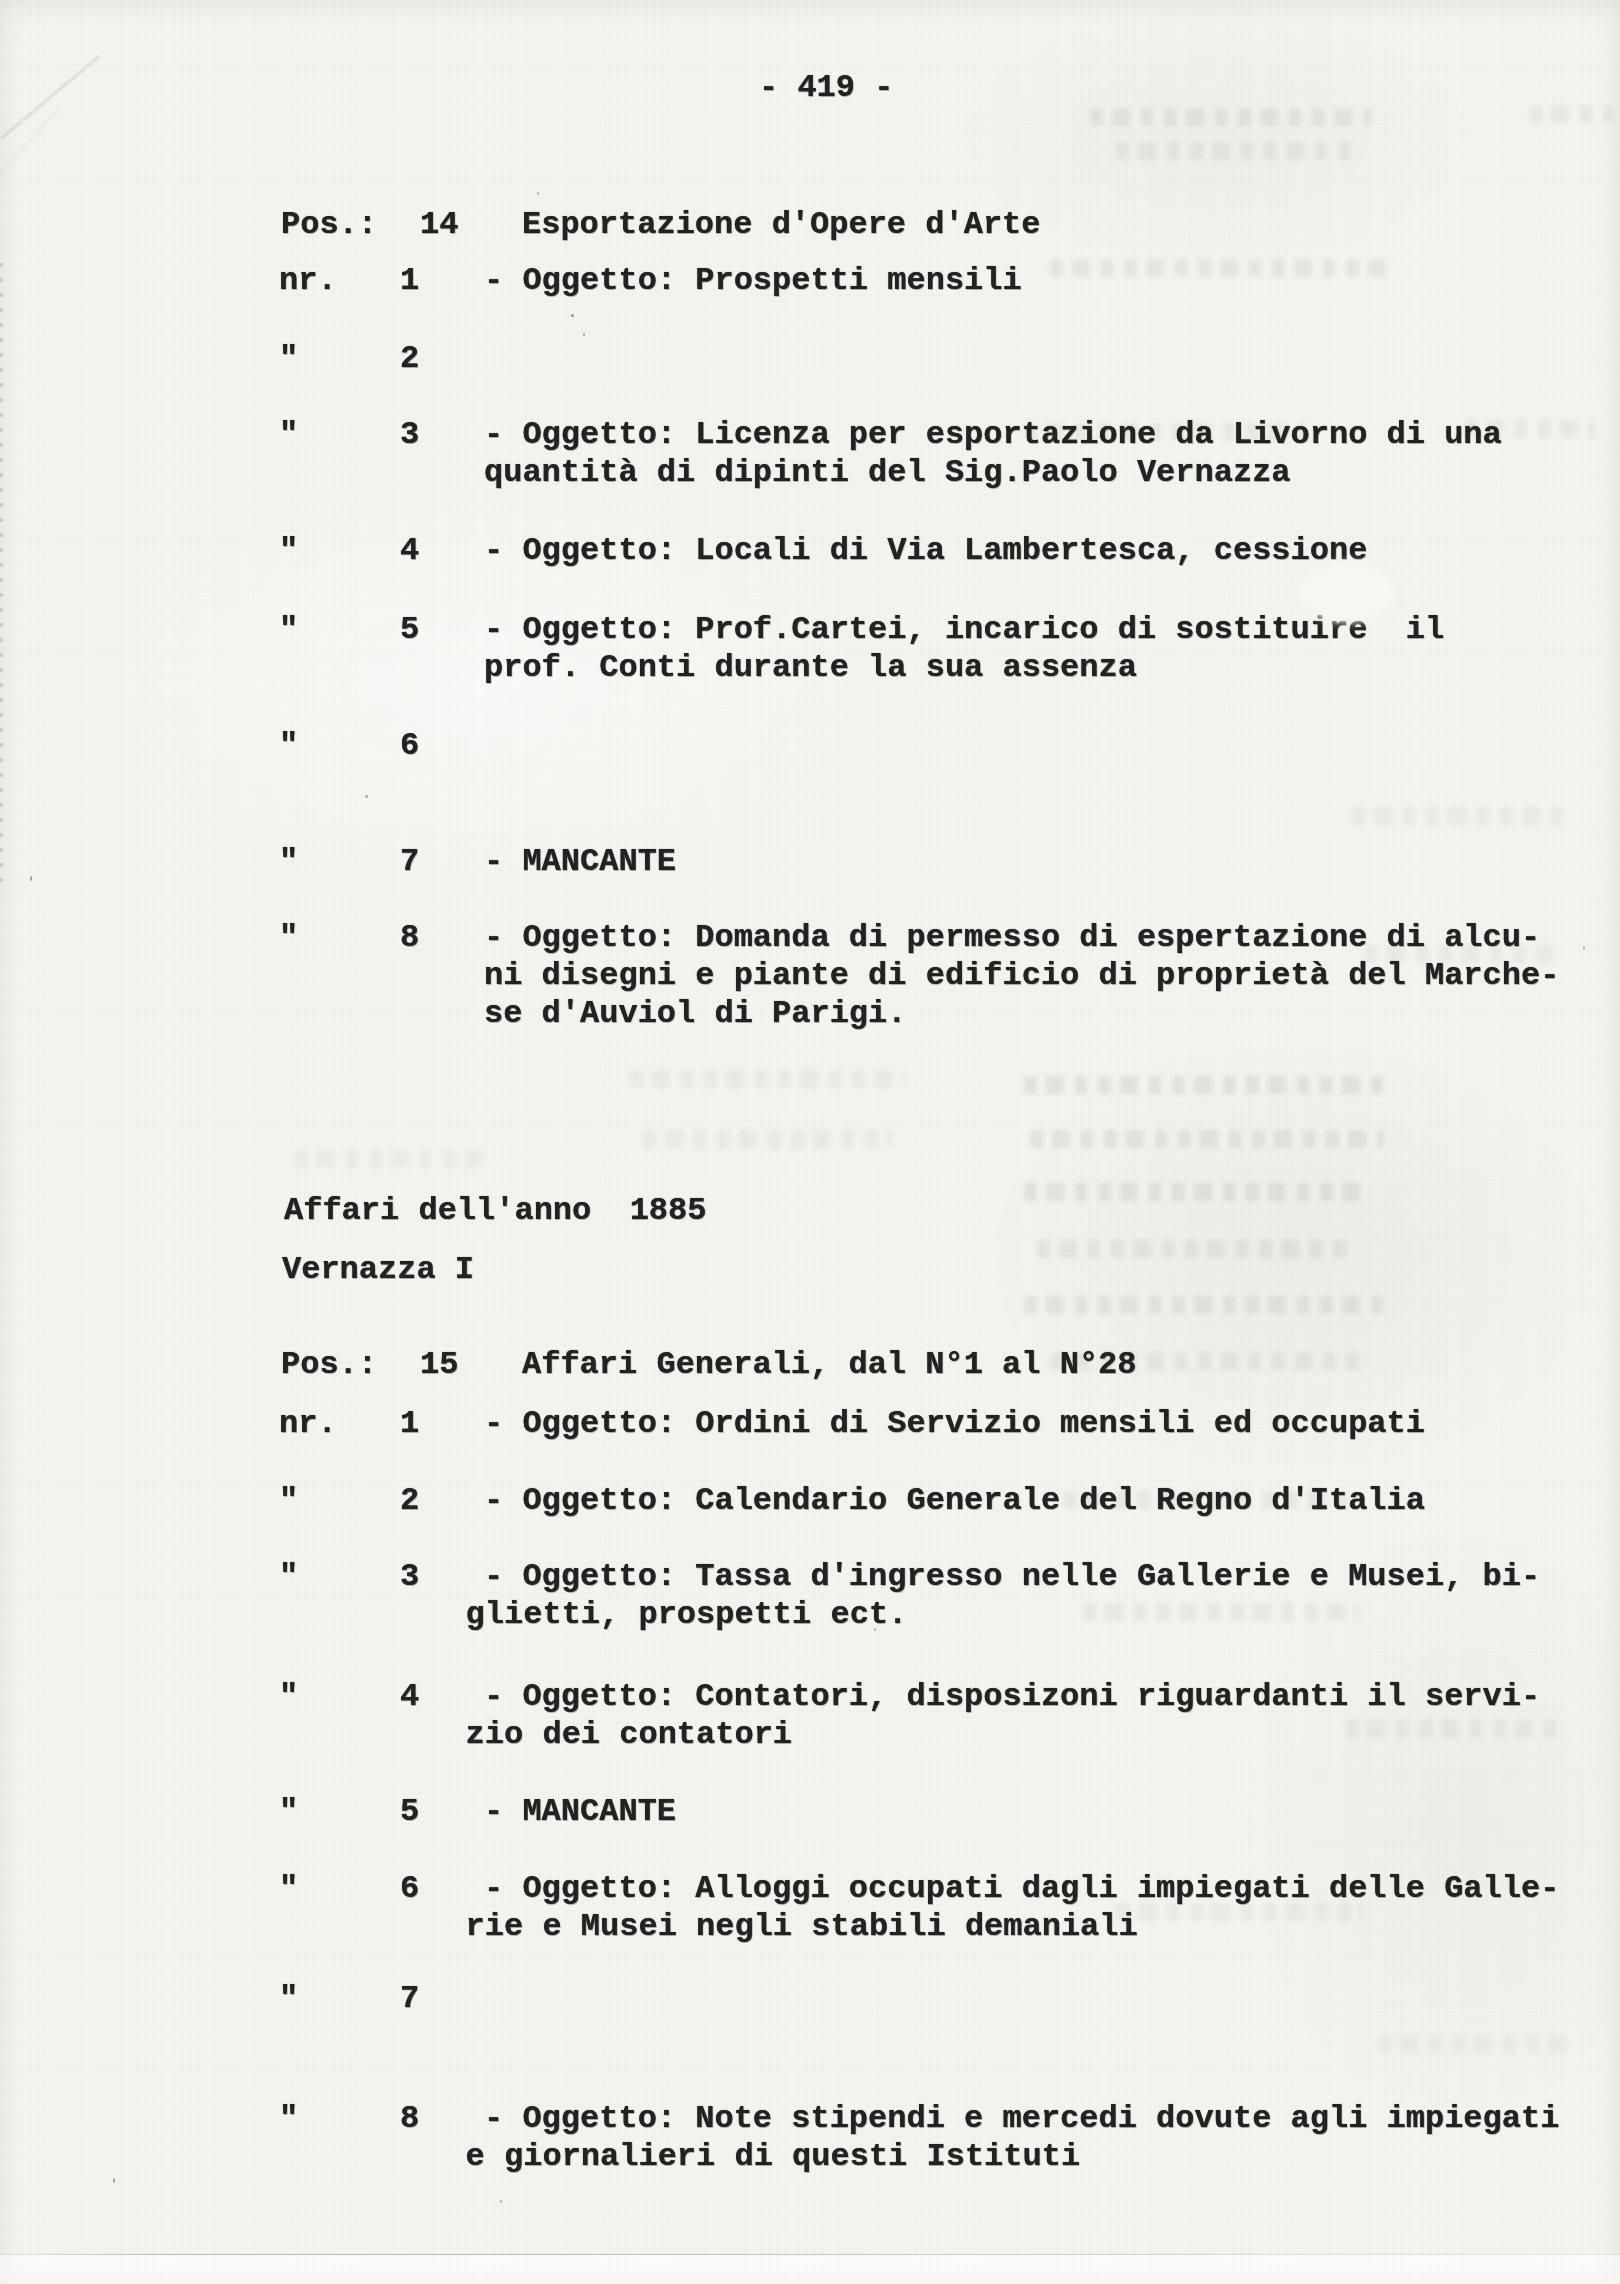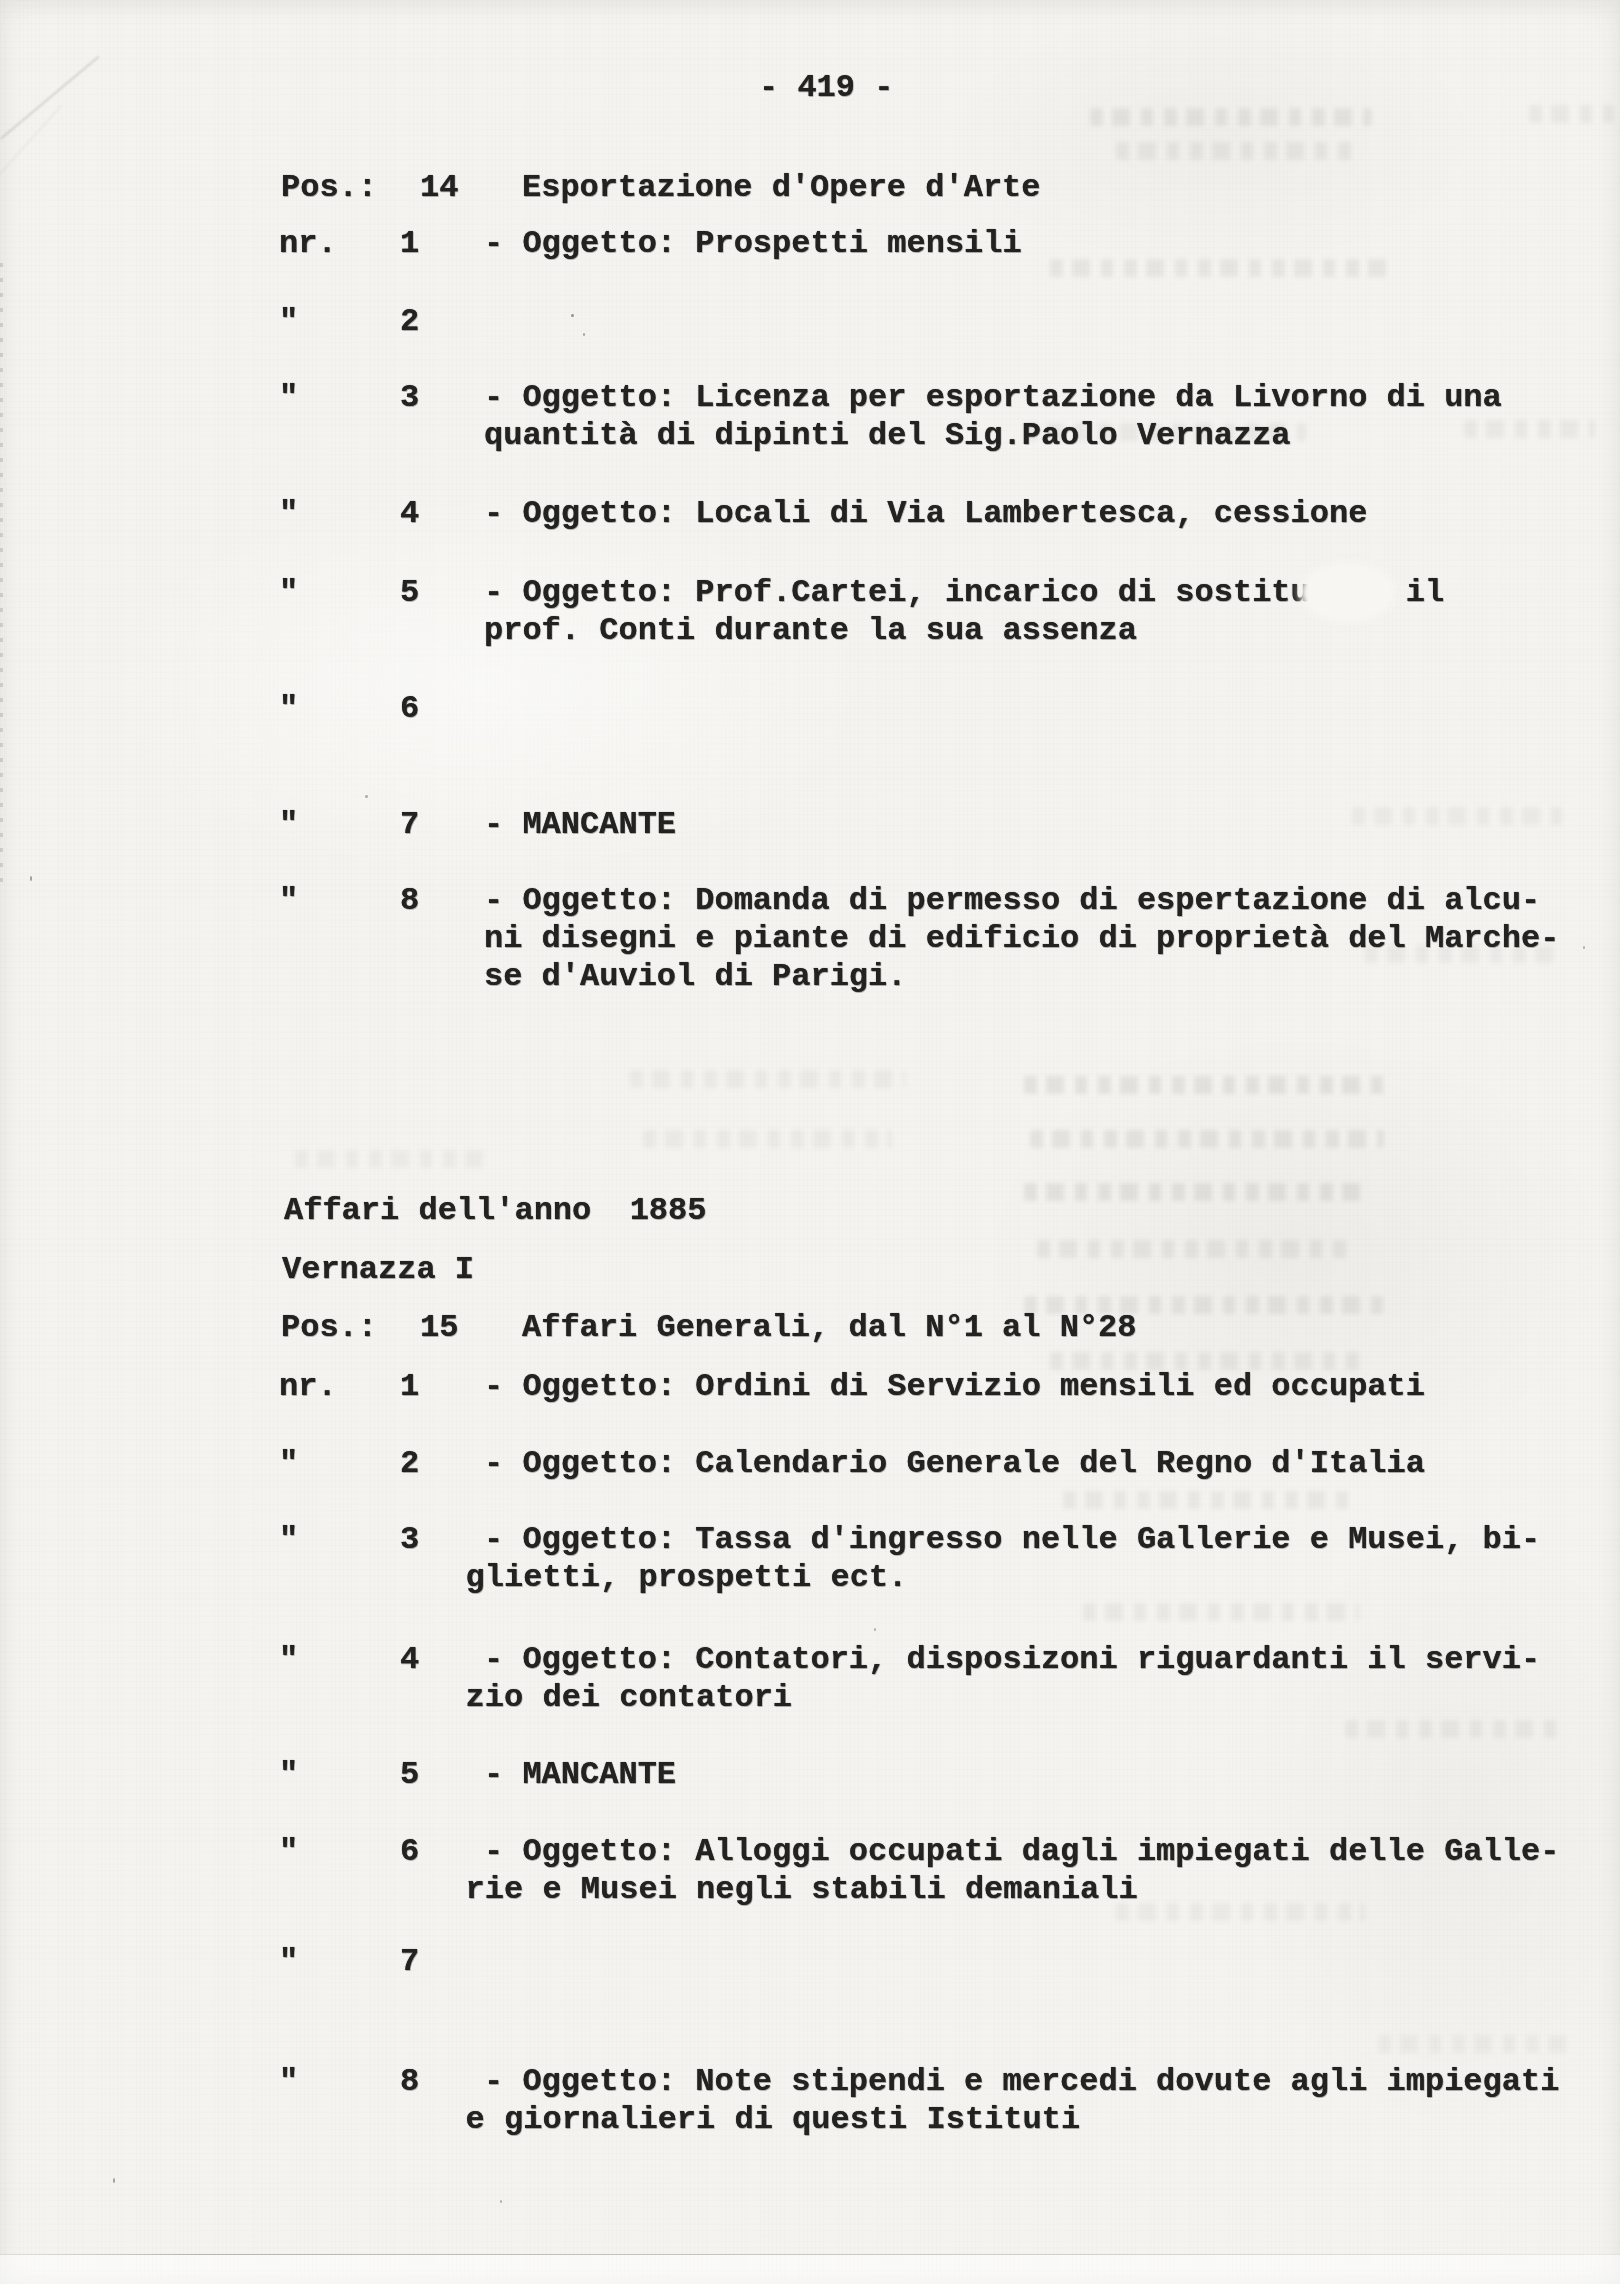--- a/index.html
+++ b/index.html
@@ -23,21 +23,21 @@
   .mottle{
     position:absolute;inset:0;pointer-events:none;
     background:
       radial-gradient(ellipse 394px 197px at 75% 6%, rgba(0,0,0,.025), transparent 70%),
       radial-gradient(ellipse 459px 328px at 80% 55%, rgba(0,0,0,.03), transparent 70%),
       radial-gradient(ellipse 328px 459px at 90% 80%, rgba(0,0,0,.025), transparent 70%),
       radial-gradient(ellipse 525px 263px at 30% 30%, rgba(255,255,255,.5), transparent 75%);
   }
   .line,.row{position:absolute;white-space:pre;line-height:38px;
     text-shadow:0 0 0.9px rgba(25,25,25,.8), 0.7px 0.7px 0.3px rgba(70,70,70,.35);}
-  .row{display:flex;align-items:flex-start;}
+  .row{display:flex;align-items:flex-start;margin-top:37px;}
   .c-prefix{display:inline-block;width:121px;flex:0 0 121px;}
   .c-inum{display:inline-block;width:84px;flex:0 0 84px;}
   .c-poslabel{display:inline-block;width:139px;flex:0 0 139px;}
   .c-posnum{display:inline-block;width:102px;flex:0 0 102px;}
   .c-text{white-space:pre;}
   .sec2 .c-text{text-indent:18.4px;margin-left:-18.4px;}
   .bleed{position:absolute;height:18.4px;border-radius:3.3px;pointer-events:none;
     background:repeating-linear-gradient(90deg,#8d8d8b 0 13px,transparent 13px 21.7px,#8d8d8b 21.7px 40px,transparent 40px 51px,#8d8d8b 51px 63px,transparent 63px 74px);
     filter:blur(2px);}
   .speck{position:absolute;background:#4a4a48;border-radius:50%;pointer-events:none;}

